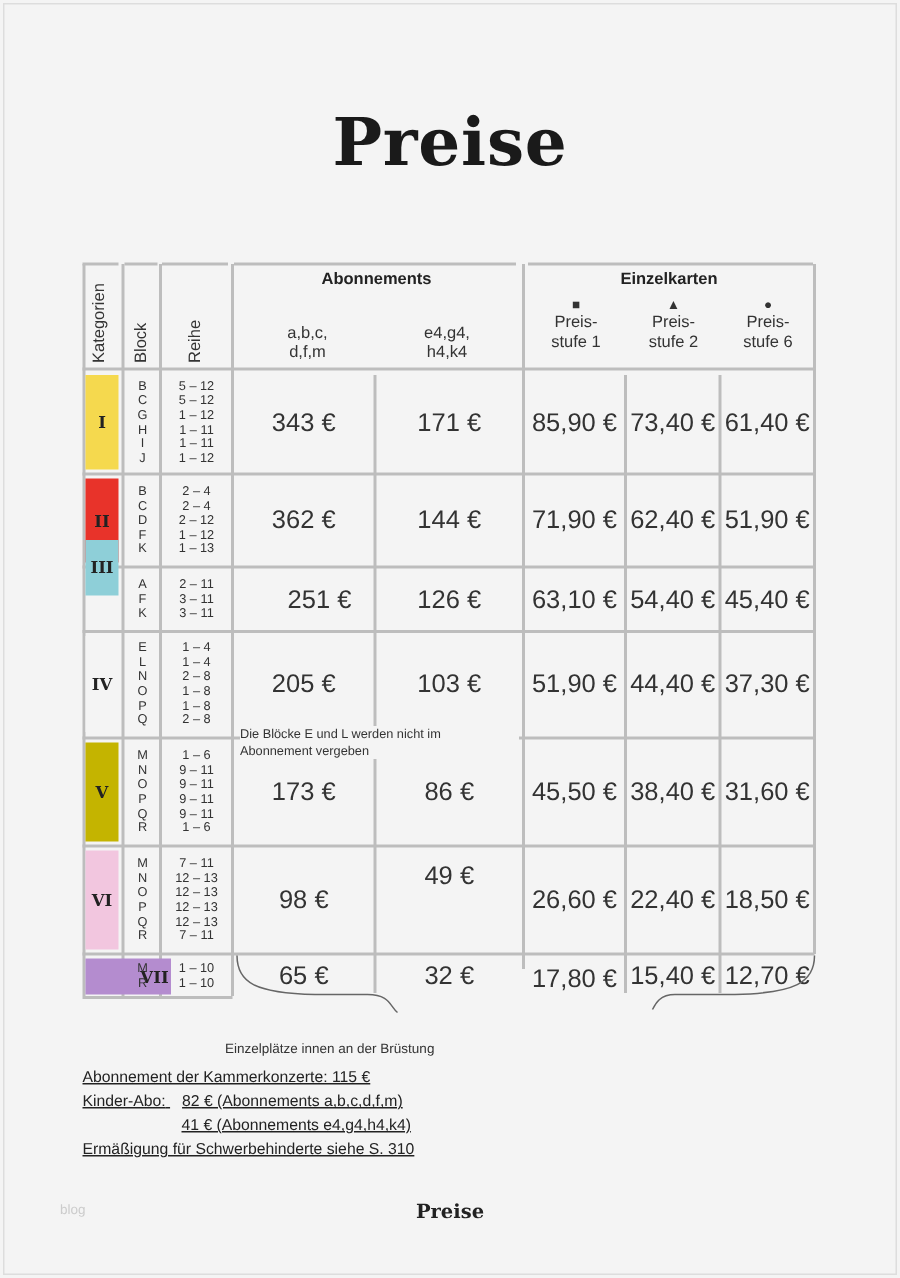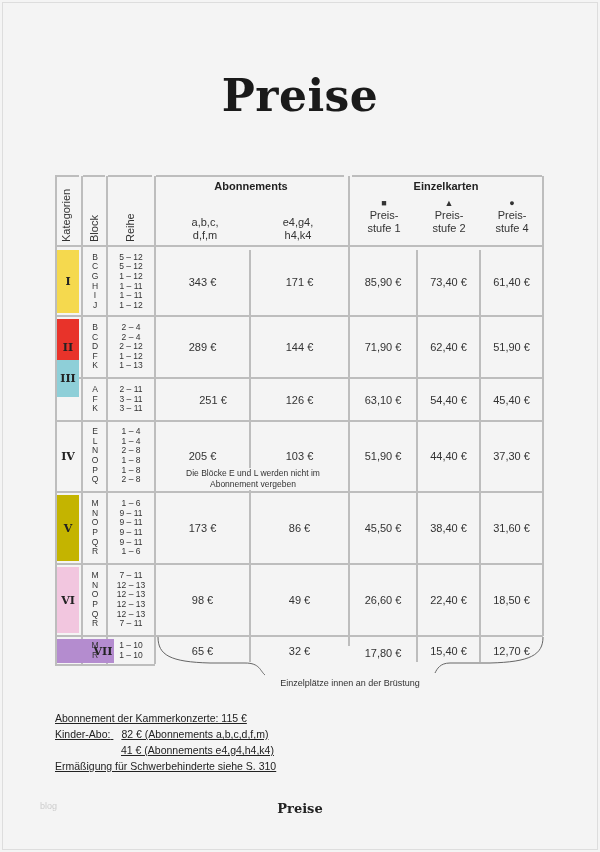--- a/index.html
+++ b/index.html
@@ -11,22 +11,22 @@
   .line { position:absolute; background:#bdbdbd; }
   .vtxt { position:absolute; writing-mode:vertical-rl; transform:rotate(180deg); font-size:11px; color:#333; text-align:left; }
   .hdr { position:absolute; font-size:11px; font-weight:bold; text-align:center; color:#222; }
   .sub { position:absolute; font-size:11px; text-align:center; line-height:13px; color:#333; }
   .cat { position:absolute; left:57px; width:22px; display:flex; align-items:center; justify-content:center;
          font-family:"DejaVu Serif", serif; font-weight:bold; font-size:11px; color:#222; }
   .blk { position:absolute; left:85px; width:20px; font-size:8.5px; line-height:9.6px; text-align:center; color:#333;
          display:flex; flex-direction:column; justify-content:center; }
   .row { position:absolute; left:110px; width:42px; font-size:8.5px; line-height:9.6px; text-align:center; color:#333;
          display:flex; flex-direction:column; justify-content:center; }
-  .price { position:absolute; font-size:11px; text-align:center; color:#333; display:flex; align-items:center; justify-content:center; }
-  .note { position:absolute; font-size:8.5px; text-align:center; line-height:11px; color:#333; }
+  .price { position:absolute; font-size:17px; text-align:center; color:#333; display:flex; align-items:center; justify-content:center; }
+  .note { position:absolute; font-size:8.5px; text-align:left; line-height:11px; color:#333;margin-top:16px; }
   .foot { position:absolute; left:55px; font-size:10.5px; line-height:16px; color:#222;text-decoration:underline; }
   .pagefoot { position:absolute; left:0; width:600px; top:801px; text-align:center;
               font-family:"DejaVu Serif", serif; font-weight:bold; font-size:13px; color:#222; }
   .blog { position:absolute; left:40px; top:801px; font-size:9px; color:#ccc; }
   .sym { font-size:9px; display:block; line-height:12px; }
 </style>
 </head>
 <body>
 
 <div class="frame"></div>
@@ -72,21 +72,21 @@
     <div>stufe 1</div>
   </div>
   <div class="sub" style="left:418px;top:197px;width:62px">
     <span class="sym">▲</span>
     <div>Preis-</div>
     <div>stufe 2</div>
   </div>
   <div class="sub" style="left:481px;top:197px;width:62px">
     <span class="sym">●</span>
     <div>Preis-</div>
-    <div>stufe 4</div>
+    <div>stufe 6</div>
   </div>
 
   <div class="line" style="left:55px;top:245px;width:488px;height:1.5px"></div>
   <div class="line" style="left:55px;top:315px;width:488px;height:1.5px"></div>
   <div class="line" style="left:55px;top:377px;width:488px;height:1.5px"></div>
   <div class="line" style="left:55px;top:420px;width:488px;height:1.5px"></div>
   <div class="line" style="left:55px;top:491px;width:488px;height:1.5px"></div>
   <div class="line" style="left:55px;top:563px;width:488px;height:1.5px"></div>
   <div class="line" style="left:55px;top:635px;width:488px;height:1.5px"></div>
   <div class="line" style="left:55px;top:664px;width:100px;height:1.5px"></div>
@@ -122,21 +122,21 @@
       <span>F</span>
       <span>K</span>
   </div>
   <div class="row" style="top:319px;height:56px">
     <span>2 – 4</span>
       <span>2 – 4</span>
       <span>2 – 12</span>
       <span>1 – 12</span>
       <span>1 – 13</span>
   </div>
-  <div class="price" style="left:156px;top:319px;width:93px;height:56px">289 €</div>
+  <div class="price" style="left:156px;top:319px;width:93px;height:56px">362 €</div>
   <div class="price" style="left:251px;top:319px;width:97px;height:56px">144 €</div>
   <div class="price" style="left:350px;top:319px;width:66px;height:56px">71,90 €</div>
   <div class="price" style="left:418px;top:319px;width:61px;height:56px">62,40 €</div>
   <div class="price" style="left:481px;top:319px;width:61px;height:56px">51,90 €</div>
 
   <div class="cat" style="top: 360px; height: 37px; background: rgb(142, 207, 216);">III</div>
   <div class="blk" style="top:381px;height:37px">
     <span>A</span>
       <span>F</span>
       <span>K</span>
@@ -213,21 +213,21 @@
   </div>
   <div class="row" style="top:567px;height:66px">
     <span>7 – 11</span>
       <span>12 – 13</span>
       <span>12 – 13</span>
       <span>12 – 13</span>
       <span>12 – 13</span>
       <span>7 – 11</span>
   </div>
   <div class="price" style="left:156px;top:567px;width:93px;height:66px">98 €</div>
-  <div class="price" style="left:251px;top:567px;width:97px;height:66px">49 €</div>
+  <div class="price" style="left:251px;top:551px;width:97px;height:66px">49 €</div>
   <div class="price" style="left:350px;top:567px;width:66px;height:66px">26,60 €</div>
   <div class="price" style="left:418px;top:567px;width:61px;height:66px">22,40 €</div>
   <div class="price" style="left:481px;top:567px;width:61px;height:66px">18,50 €</div>
 
   <div class="cat" style="top: 639px; height: 24px; background: rgb(180, 140, 207); padding-left: 35px;">VII</div>
   <div class="blk" style="top:639px;height:24px">
     <span>M</span>
       <span>R</span>
   </div>
   <div class="row" style="top:639px;height:24px">

